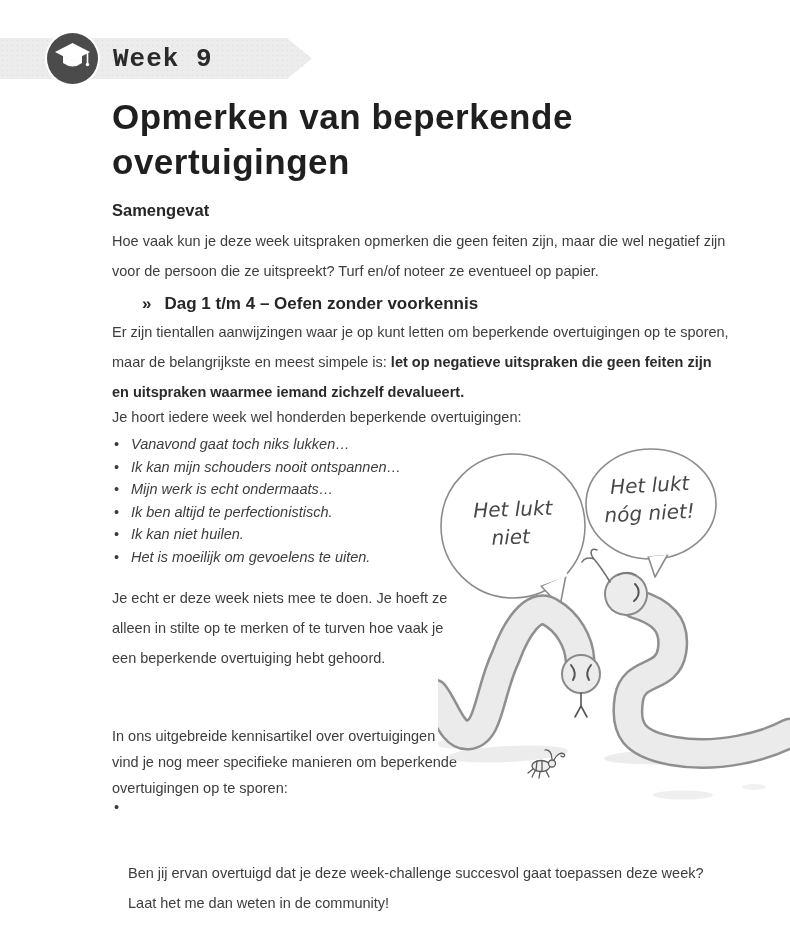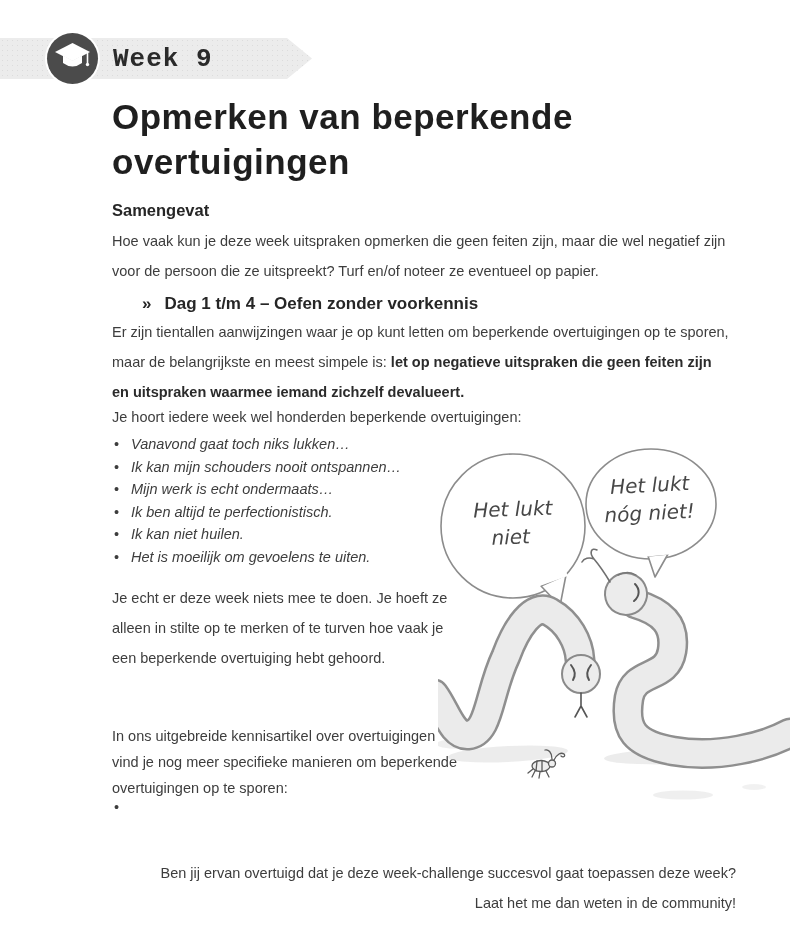--- a/index.html
+++ b/index.html
@@ -89,21 +89,21 @@
     list-style: none;
     font-size: 14.5px;
     color: #3d3d3d;
   }
   ul.plain li { position: relative; padding-left: 19px; }
   ul.plain li .bullet { position: absolute; left: 2px; }
   ul.examples li { line-height: 22.5px; font-style: italic; }
   ul.examples li .bullet { font-style: normal; }
   ul.howto li { line-height: 27px; }
 
-  .closing-line { position: absolute; left: 96px; font-size: 14.5px; line-height: 30px; color: #3d3d3d; text-align: right; }
+  .closing-line { position: absolute; left: 128px; font-size: 14.5px; line-height: 30px; color: #3d3d3d; }
 
   
   .illustration { position: absolute; left: 438px; top: 444px; width: 352px; height: 392px; }
   .bubble-text {
     font-family: "DejaVu Sans", sans-serif;
     font-style: italic;
     font-size: 20px;
     fill: #474747;
   }
 </style>

